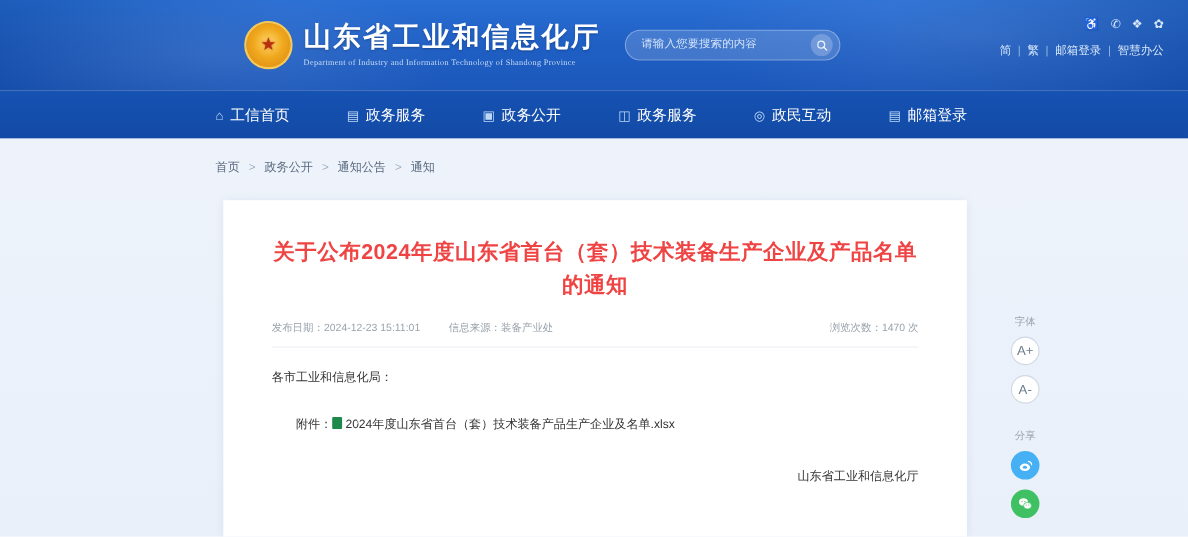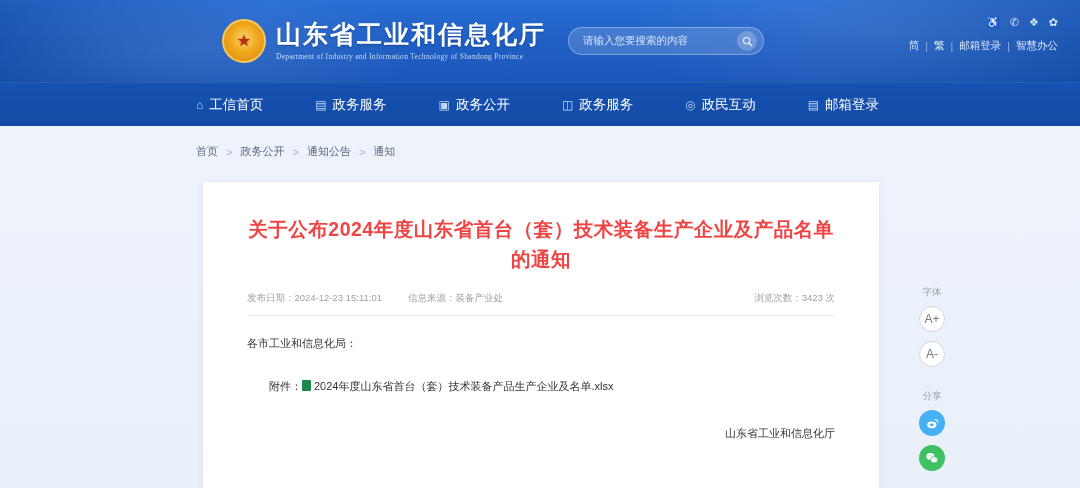--- a/index.html
+++ b/index.html
@@ -304,21 +304,21 @@
       <div class="art-title">关于公布2024年度山东省首台（套）技术装备生产企业及产品名单的通知</div>
 
       <div class="meta">
         <span class="m1">
           <span>发布日期：</span><span>2024-12-23 15:11:01</span>
         </span>
         <span class="m2">
           <span>信息来源：</span><span>装备产业处</span>
         </span>
         <span class="m3">
-          <span>浏览次数：</span><span>3423</span>&nbsp;<span>次</span>
+          <span>浏览次数：</span><span>1470</span>&nbsp;<span>次</span>
         </span>
       </div>
 
       <div class="content">
         <p>各市工业和信息化局：</p>
       </div>
 
       <div class="attach">
         <span>附件：</span><span class="xls-ic"></span><span>2024年度山东省首台（套）技术装备产品生产企业及名单.xlsx</span>
       </div>

